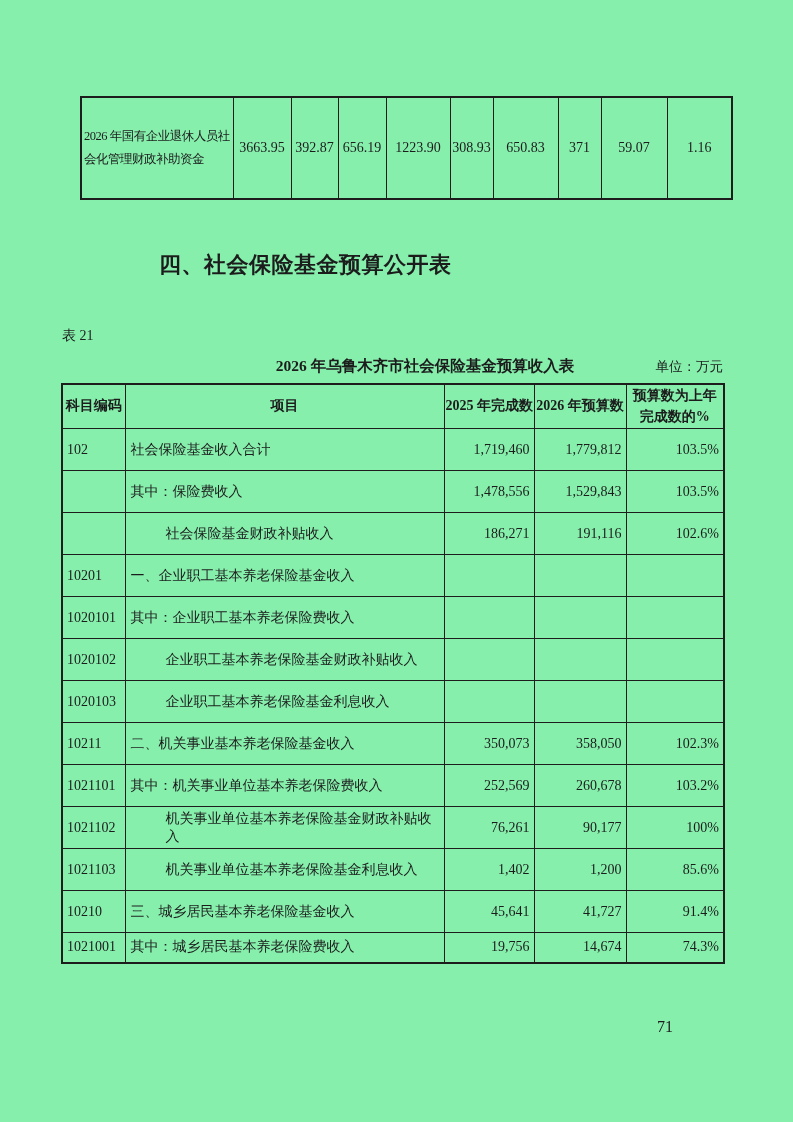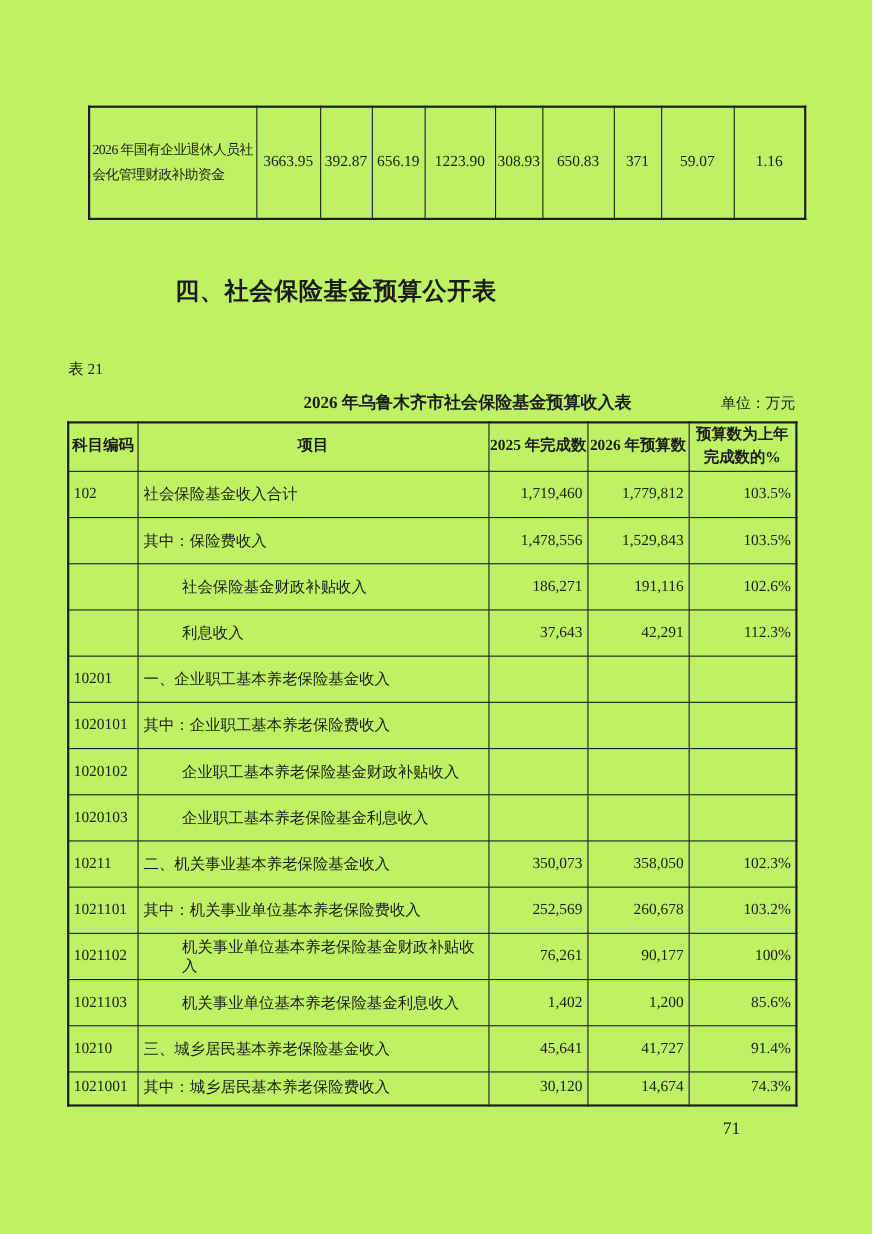--- a/index.html
+++ b/index.html
@@ -1,19 +1,19 @@
 <!DOCTYPE html>
 <html><head>
 <meta charset="utf-8">
 <style>
   html,body{margin:0;padding:0;background:#ffffff;}
   .page{
     position:relative;
     width:793px;height:1122px;
-    background:#bef264;
+    background:#86efac;
     color:#1c1c1c;
     font-family:"Liberation Serif","DejaVu Serif",serif;
     overflow:hidden;
   }
   table{border-collapse:collapse;table-layout:fixed;}
   td,th{border:1.5px solid #1d1d1d;vertical-align:middle;}
 
   
   .top-table{
     position:absolute;left:80px;top:96px;width:651px;height:104px;
@@ -133,27 +133,20 @@
       <td class="num pct">103.5%</td>
     </tr>
         <tr class="data-row">
       <td class="code"></td>
       <td class="item indent-1">社会保险基金财政补贴收入</td>
       <td class="num c2025">186,271</td>
       <td class="num c2026">191,116</td>
       <td class="num pct">102.6%</td>
     </tr>
         <tr class="data-row">
-      <td class="code"></td>
-      <td class="item indent-1">利息收入</td>
-      <td class="num c2025">37,643</td>
-      <td class="num c2026">42,291</td>
-      <td class="num pct">112.3%</td>
-    </tr>
-        <tr class="data-row">
       <td class="code">10201</td>
       <td class="item indent-0">一、企业职工基本养老保险基金收入</td>
       <td class="num c2025"></td>
       <td class="num c2026"></td>
       <td class="num pct"></td>
     </tr>
         <tr class="data-row">
       <td class="code">1020101</td>
       <td class="item indent-0">其中：企业职工基本养老保险费收入</td>
       <td class="num c2025"></td>
@@ -205,21 +198,21 @@
         <tr class="data-row">
       <td class="code">10210</td>
       <td class="item indent-0">三、城乡居民基本养老保险基金收入</td>
       <td class="num c2025">45,641</td>
       <td class="num c2026">41,727</td>
       <td class="num pct">91.4%</td>
     </tr>
         <tr class="data-row last-clipped">
       <td class="code">1021001</td>
       <td class="item indent-0">其中：城乡居民基本养老保险费收入</td>
-      <td class="num c2025">30,120</td>
+      <td class="num c2025">19,756</td>
       <td class="num c2026">14,674</td>
       <td class="num pct">74.3%</td>
     </tr>
       </tbody>
   </table>
 
   <div class="page-number">71</div>
 
 </div>
 

